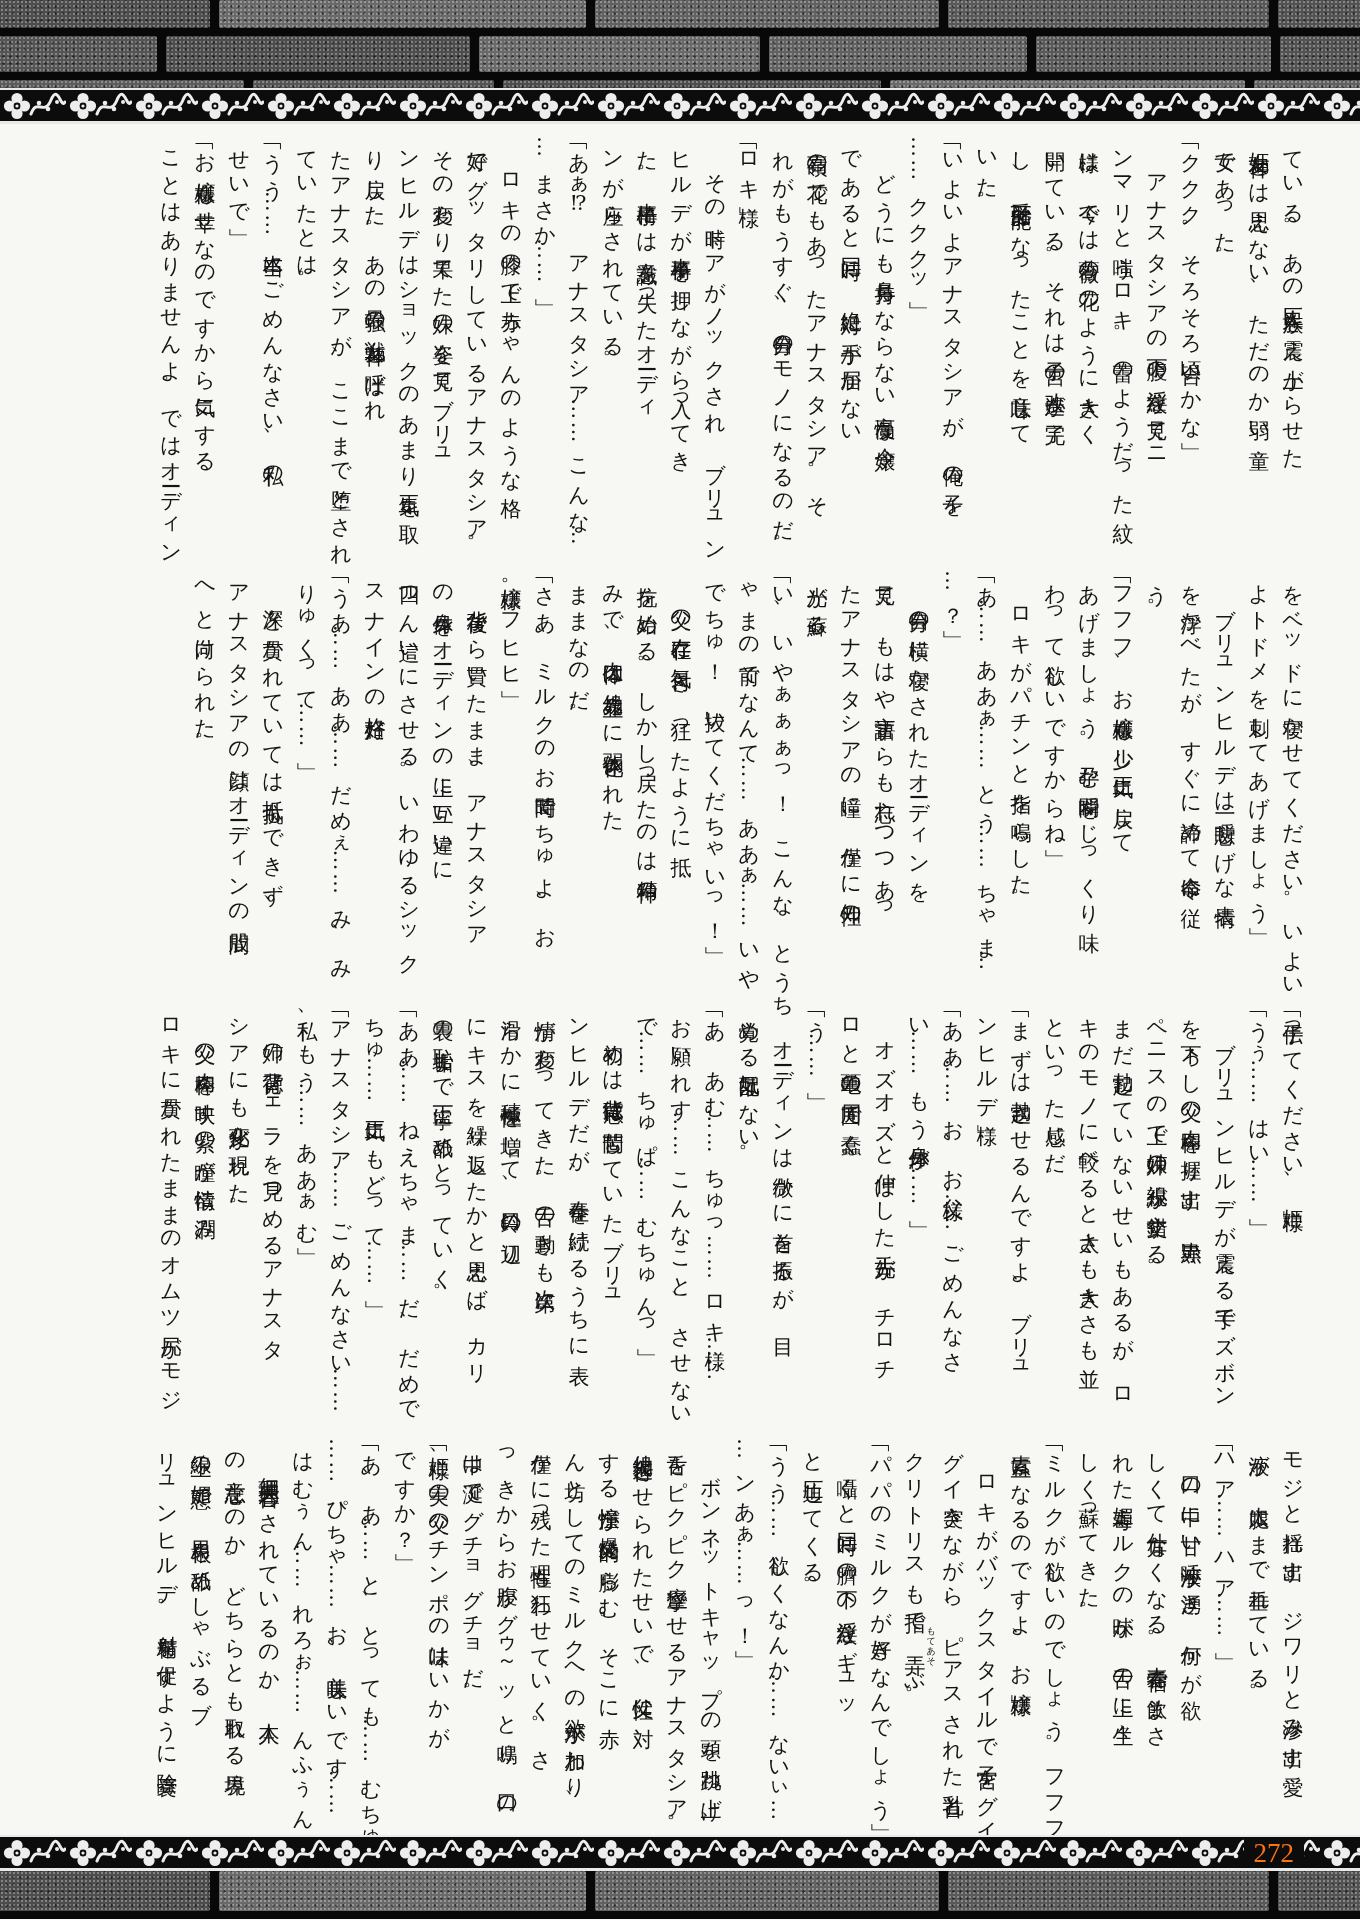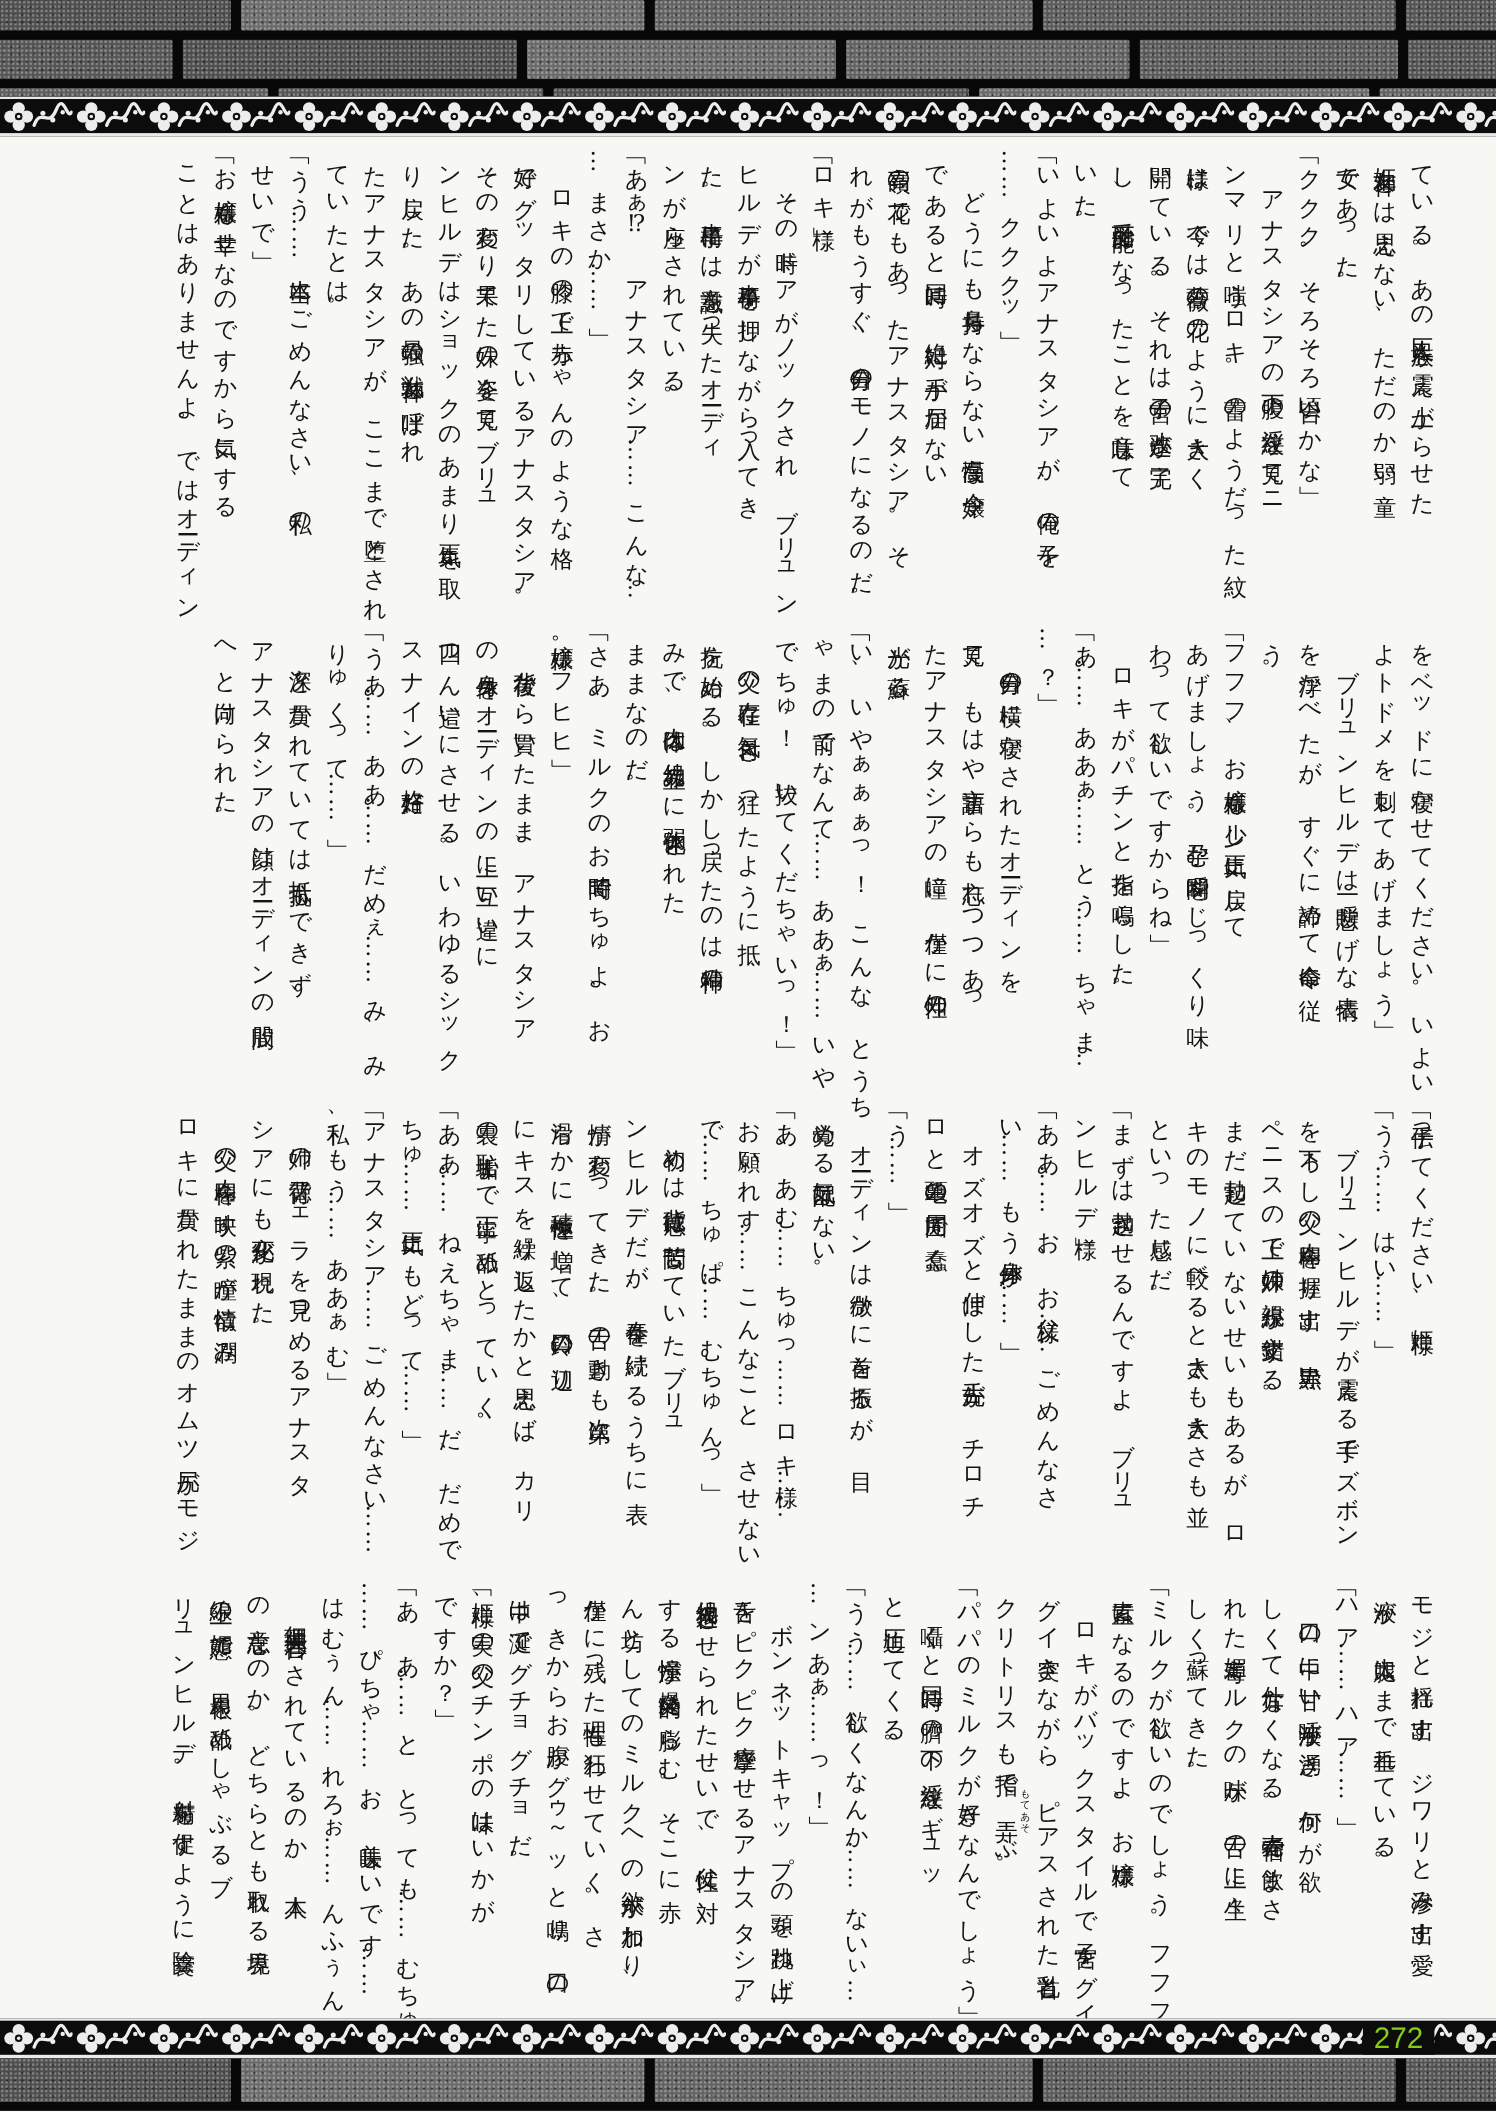--- a/index.html
+++ b/index.html
@@ -26,22 +26,22 @@
   .ornament-band{
     position:relative; width:100%; height:36px; background:#0c0c0c;
     border-top:2px solid #e9e9e9; border-bottom:3px solid #e9e9e9;
     box-sizing:border-box; overflow:hidden;
   }
   .orn-strip{display:flex; align-items:center; height:100%;}
   .orn-unit{flex:none; display:block;}
   .page-number{
     position:absolute; top:50%; transform:translateY(-50%);
     right:56px; z-index:2; background:#0c0c0c; padding:0 10px;
-    color:#84cc16; font-size:27px; line-height:31px;
-    font-family:Liberation Sans, sans-serif;
+    color:#f97316; font-size:27px; line-height:31px;
+    font-family:Liberation Serif, serif;
   }
   
   .content{
     box-sizing:border-box; height:1711px;
     padding:12px 50px 0 40px;
     display:flex; flex-direction:column; gap:36px;
     align-items:flex-end;
   }
   .band{
     writing-mode:vertical-rl; text-orientation:mixed;

